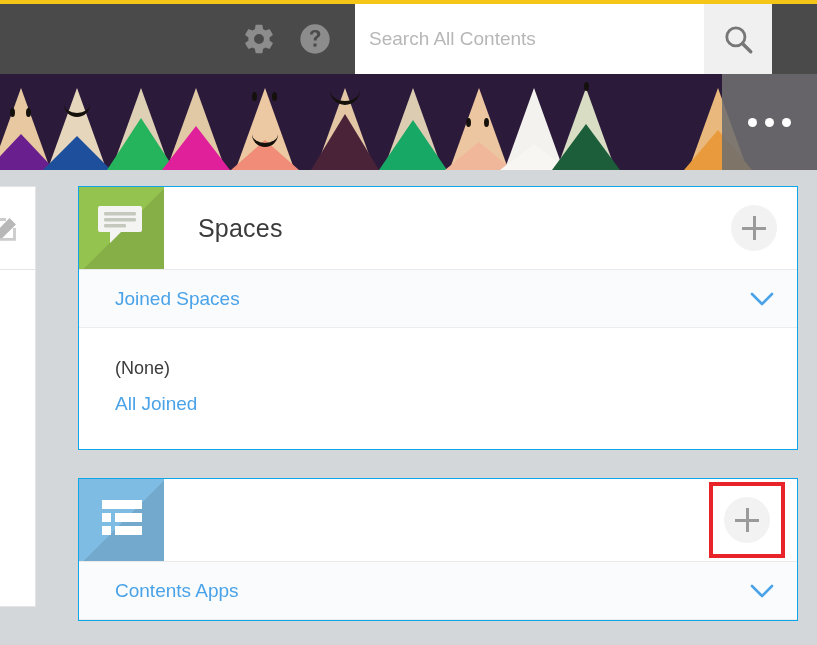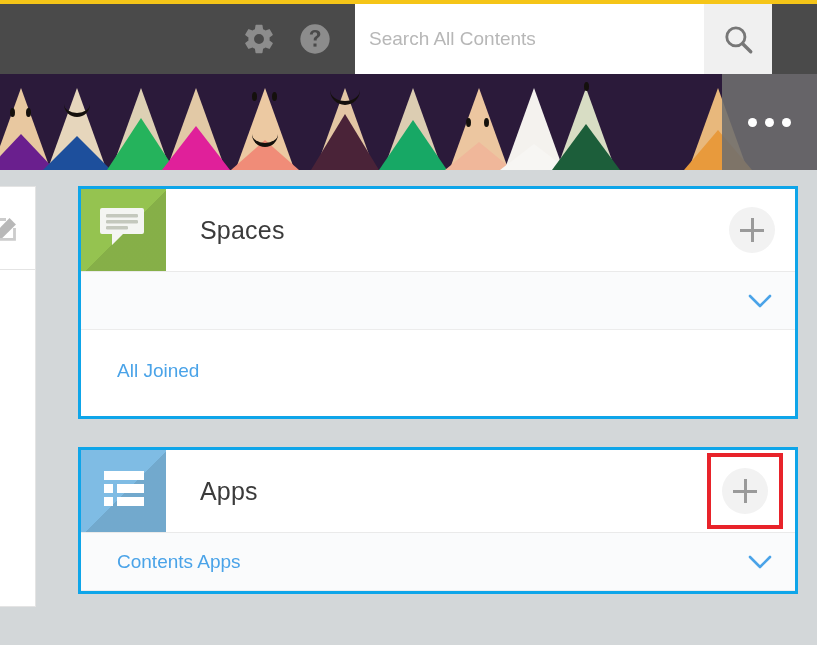--- a/index.html
+++ b/index.html
@@ -185,21 +185,21 @@
   
   .main {
     position: absolute;
     top: 186px;
     left: 78px;
     width: 720px;
     z-index: 15;
   }
   .card {
     background: #ffffff;
-    border: 3px solid #0ea5e9;
+    border: 1px solid #0ea5e9;
     box-sizing: border-box;
     margin-bottom: 28px;
   }
   .card-head {
     display: flex;
     align-items: center;
     height: 82px;
     border-bottom: 1px solid #eaeaea;
     position: relative;
   }
@@ -459,47 +459,48 @@
         <button class="plus-btn">
           <span class="plus-inner">
             <span class="bar-h"></span>
               <span class="bar-v"></span>
           </span>
         </button>
       </div>
     </div>
 
     <div class="section-row">
+      <span class="section-label">Joined Spaces</span>
       <span class="chevron">
         <svg width="26" height="16" viewBox="0 0 26 16" aria-hidden="true">
           <polyline points="3,3 13,13 23,3" fill="none" stroke="#4aa3e8" stroke-width="2.6" stroke-linecap="round" stroke-linejoin="round"></polyline>
         </svg>
       </span>
     </div>
 
     <div class="card-body">
+      <div class="body-line">(None)</div>
       <a class="body-link">All Joined</a>
     </div>
   </div>
 
   <div class="card">
     <div class="card-head">
       <div class="tile blue">
         <div class="shadow"></div>
         <div class="glyph">
           <svg width="48" height="40" viewBox="0 0 48 40" aria-hidden="true">
             <rect x="4" y="2" width="40" height="9" fill="#ffffff"></rect>
             <rect x="4" y="15" width="9" height="9" fill="#ffffff"></rect>
             <rect x="17" y="15" width="27" height="9" fill="#ffffff"></rect>
             <rect x="4" y="28" width="9" height="9" fill="#ffffff"></rect>
             <rect x="17" y="28" width="27" height="9" fill="#ffffff"></rect>
           </svg>
         </div>
       </div>
-      <div class="card-title">Apps</div>
       <div class="plus-slot highlight">
         <button class="plus-btn">
           <span class="plus-inner">
             <span class="bar-h"></span>
               <span class="bar-v"></span>
           </span>
         </button>
       </div>
     </div>
 

